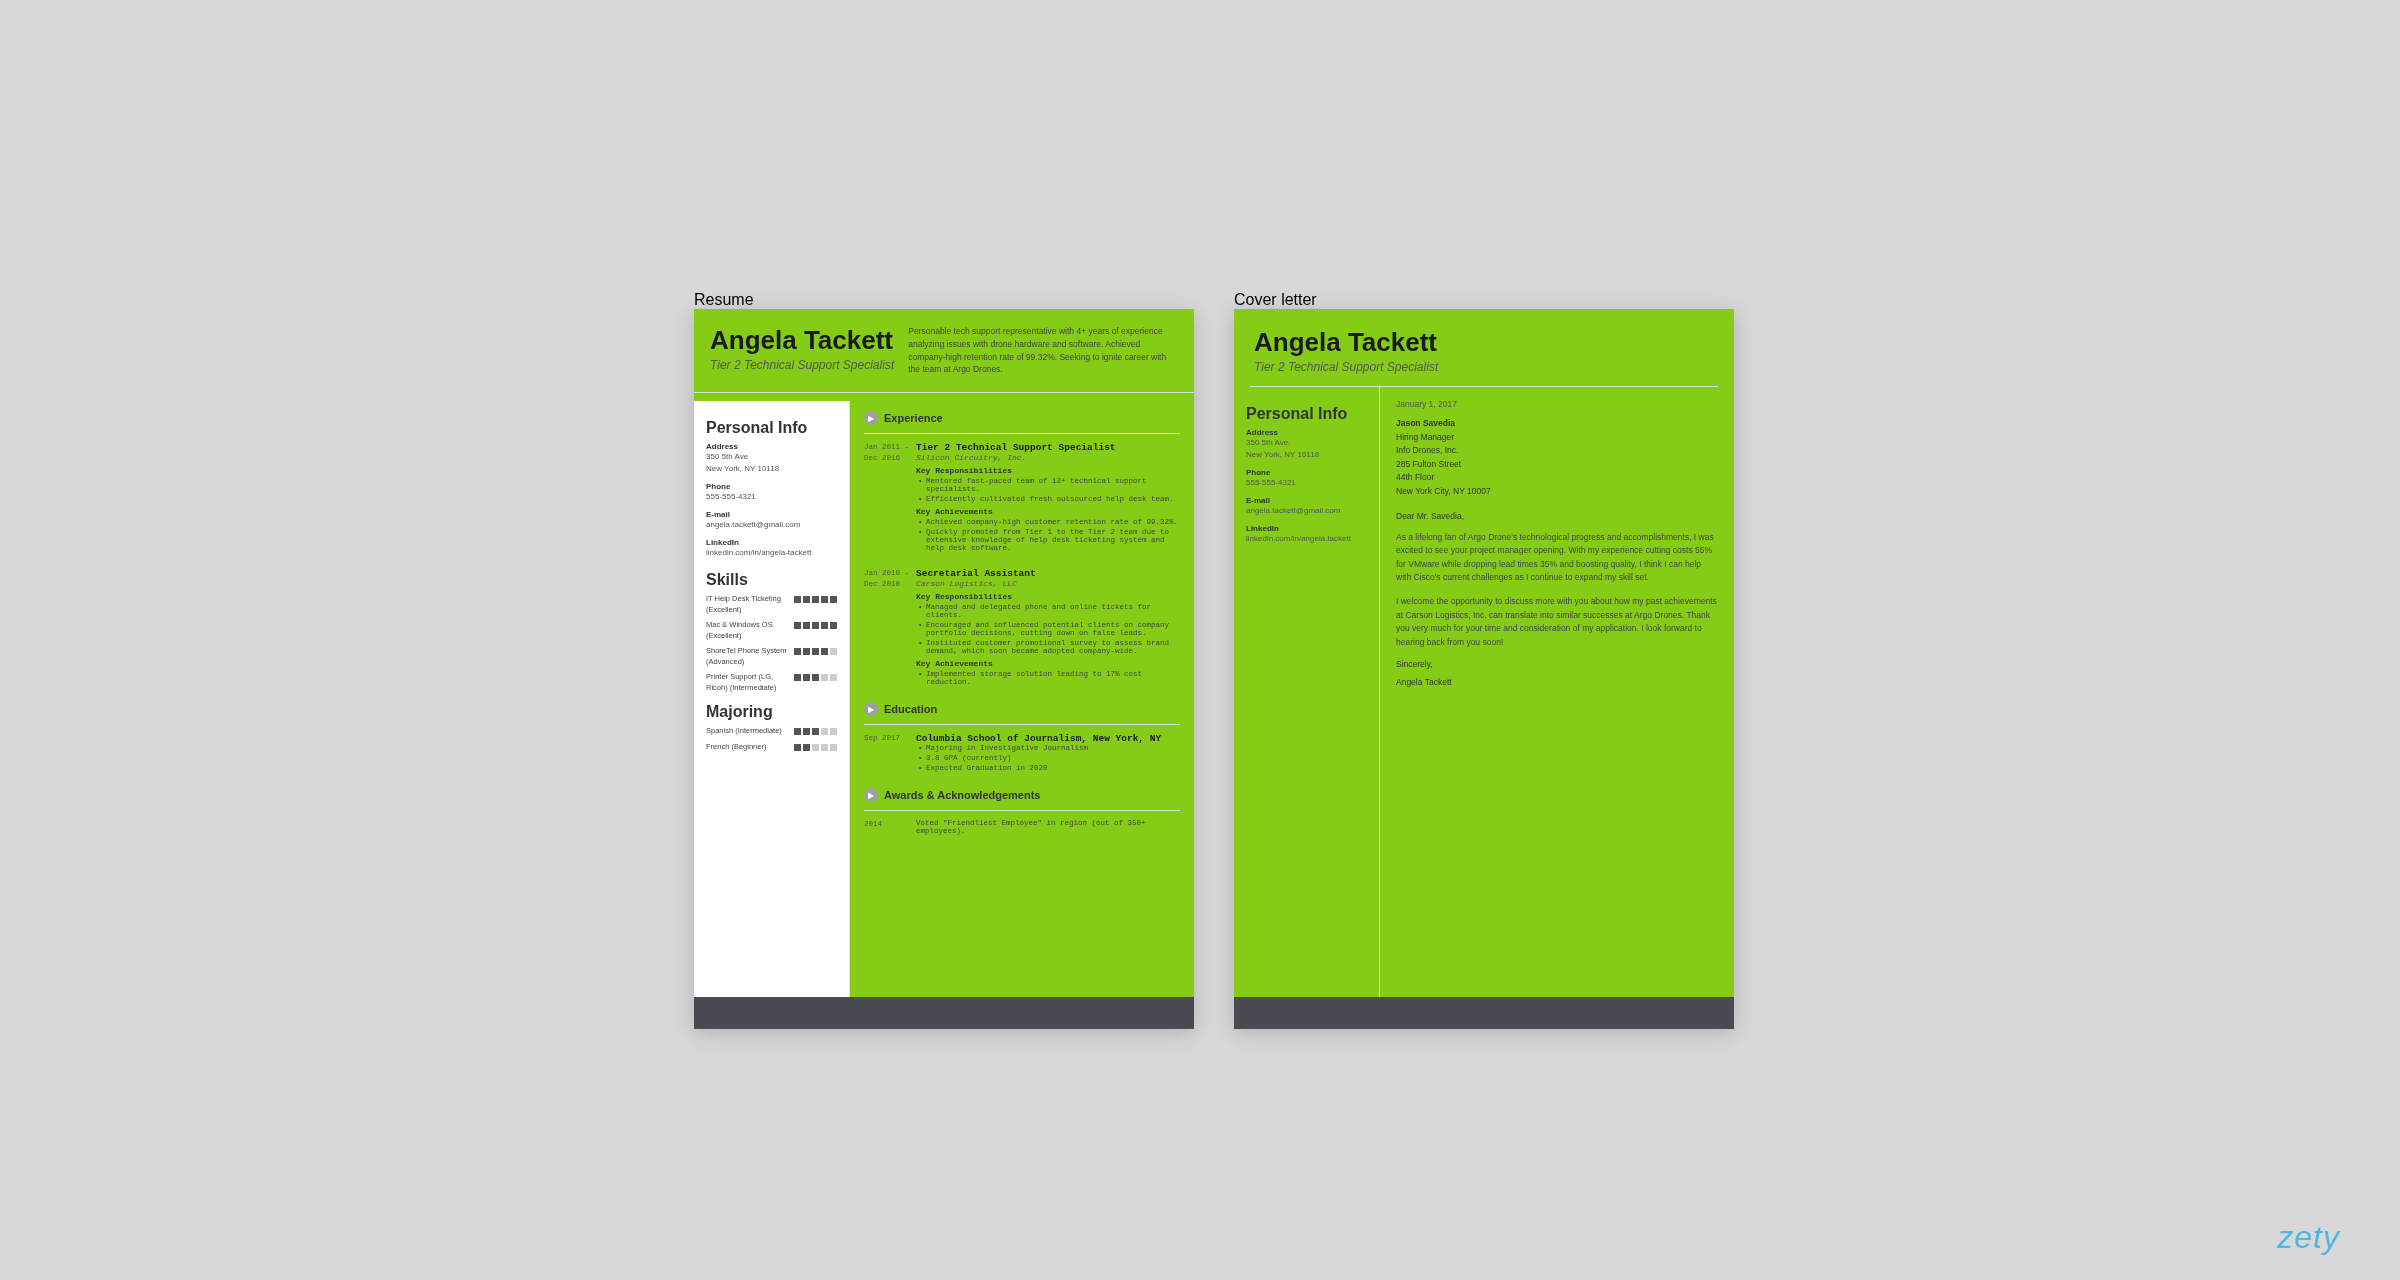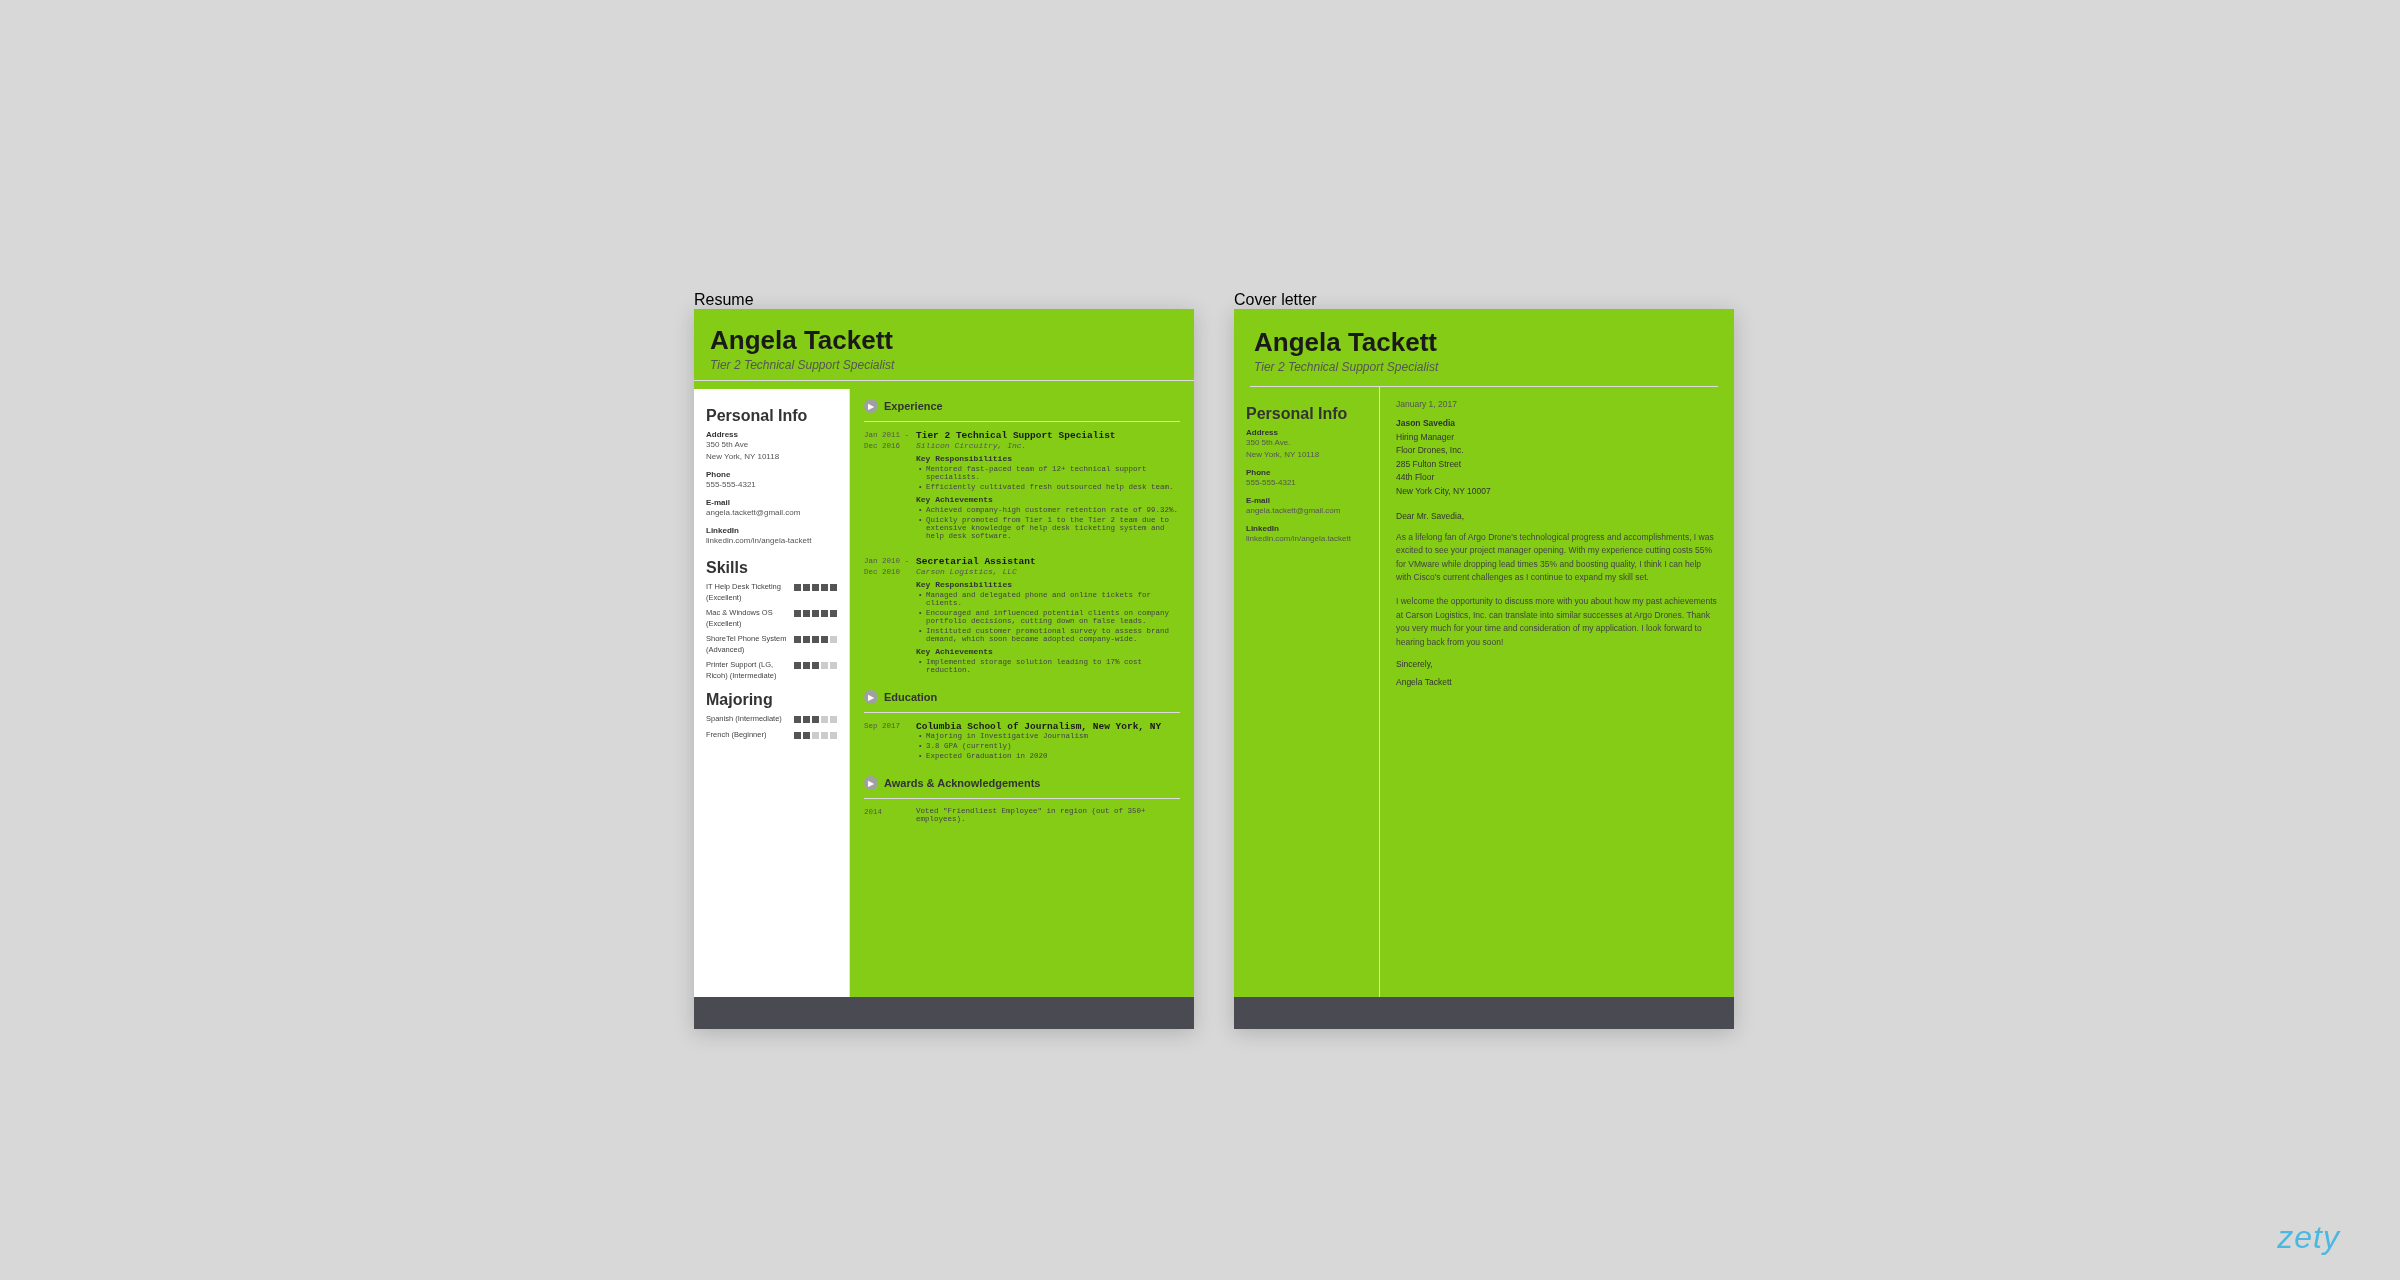--- a/index.html
+++ b/index.html
@@ -300,20 +300,23 @@
 
   <div style="position:relative; margin-top:40px;padding-left:28px;">
     <div class="doc-tab">Resume</div>
     <div class="doc-card resume-card">
 
       <div class="resume-top-area">
         <div class="resume-name-area">
           <div class="resume-name">Angela Tackett</div>
           <div class="resume-title">Tier 2 Technical Support Specialist</div>
         </div>
+        <div class="resume-summary-area">
+          <div class="summary-text">Personable tech support representative with 4+ years of experience analyzing issues with drone hardware and software. Achieved company-high retention rate of 99.32%. Seeking to ignite career with the team at Argo Drones.</div>
+        </div>
       </div>
 
       <hr class="section-divider">
 
       <div class="resume-body">
 
         <div class="resume-sidebar">
           <div class="sidebar-section-label">Personal Info</div>
 
           <div class="info-group">
@@ -520,21 +523,21 @@
             <div class="info-group-value">linkedin.com/in/angela.tackett</div>
           </div>
         </div>
 
         <div class="cover-main">
           <div class="cover-date">January 1, 2017</div>
 
           <div class="cover-recipient">
             <div class="cover-recipient-name">Jason Savedia</div>
             <div>Hiring Manager</div>
-            <div>Floor Drones, Inc.</div>
+            <div>Info Drones, Inc.</div>
             <div>285 Fulton Street</div>
             <div>44th Floor</div>
             <div>New York City, NY 10007</div>
           </div>
 
           <div class="cover-greeting">Dear Mr. Savedia,</div>
           <div class="cover-para">As a lifelong fan of Argo Drone's technological progress and accomplishments, I was excited to see your project manager opening. With my experience cutting costs 55% for VMware while dropping lead times 35% and boosting quality, I think I can help with Cisco's current challenges as I continue to expand my skill set.</div>
           <div class="cover-para">I welcome the opportunity to discuss more with you about how my past achievements at Carson Logistics, Inc. can translate into similar successes at Argo Drones. Thank you very much for your time and consideration of my application. I look forward to hearing back from you soon!</div>
 
           <div class="cover-closing">Sincerely,</div>

